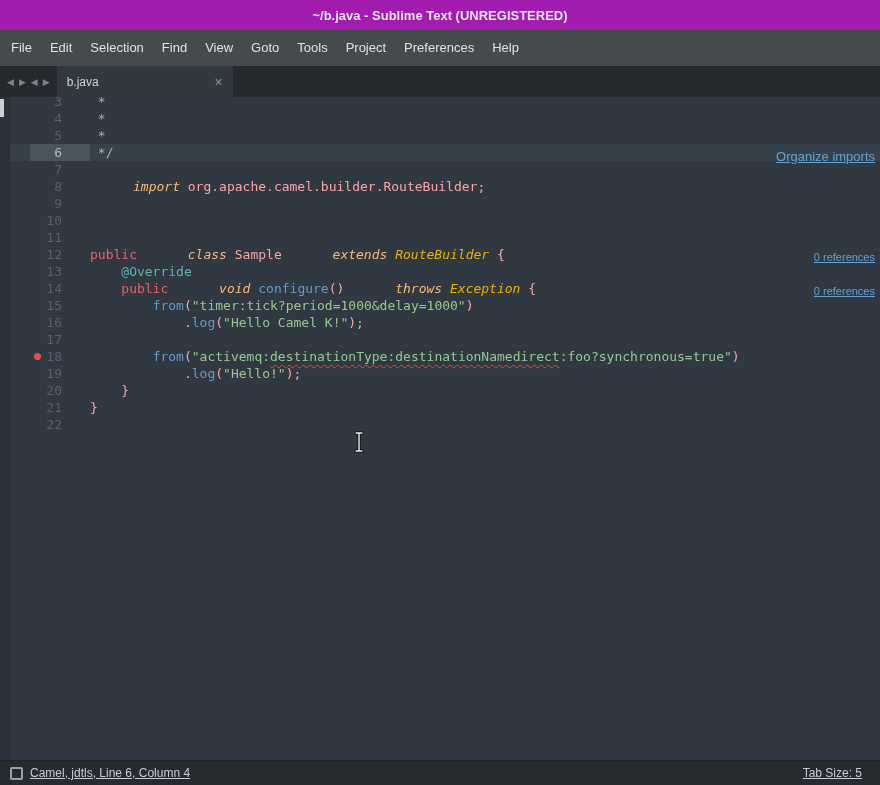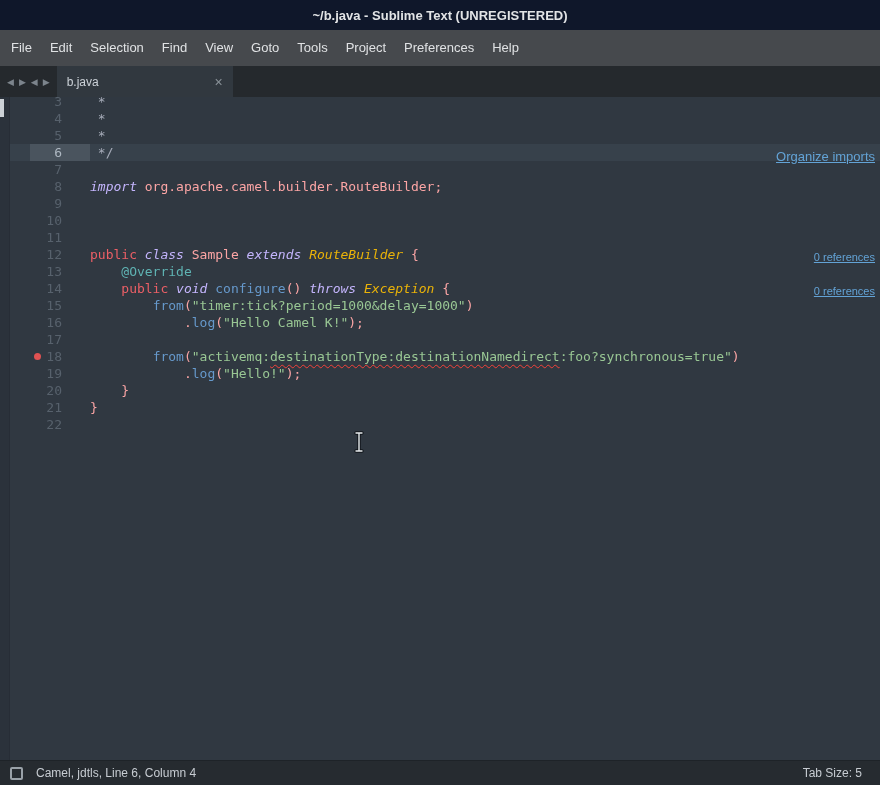--- a/index.html
+++ b/index.html
@@ -1,20 +1,20 @@
 <!DOCTYPE html>
 <html><head>
 <meta charset="utf-8">
 <style>
   * { margin:0; padding:0; box-sizing:border-box; }
   html,body { width:880px; height:785px; overflow:hidden; background:#303841; font-family:"Liberation Sans", sans-serif; }
   .window { width:880px; height:785px; display:flex; flex-direction:column; }
 
   
-  .titlebar { height:30px; background:#0f172a; display:flex; align-items:center; justify-content:center;
+  .titlebar { height:30px; background:#a21caf; display:flex; align-items:center; justify-content:center;
               color:#e2e4e6; font-size:13px; font-weight:bold; flex:none; }
 
   
   .menubar { height:36px; background:#46494d; display:flex; align-items:center; padding-left:2px; flex:none; }
   .menu-item { color:#e0e2e4; font-size:13px; padding:0 9px; line-height:36px; cursor:default; }
 
   
   .tabbar { height:31px; background:#25292d; display:flex; align-items:stretch; flex:none; }
   .tabnav { display:flex; align-items:center; padding:0 7px; gap:5px; }
   .tabnav span { color:#7c848c; font-size:9px; }
@@ -32,41 +32,41 @@
   .row.current { background:#37414b; }
   .gutter { flex:none; width:80px; text-align:right; padding-right:28px; color:#57616c; position:relative; }
   .row.current .gutter { background:linear-gradient(to right, transparent 20px, #4a545e 20px); color:#aeb8c2; }
   .errdot { position:absolute; left:24px; top:5px; width:7px; height:7px; border-radius:50%; background:#e05252; }
   .code { white-space:pre; flex:1; }
 
   
   .df  { color:#fca5a5; }
   .cm  { color:#a6acb9; }
   .kw  { color:#ec5f66; }
-  .kwi { color:#c4b5fd; font-style:italic; }
+  .kwi { color:#fdba74; font-style:italic;margin-left:43px; }
   .fn  { color:#6699cc; }
   .tpi { color:#eab308; font-style:italic; }
   .an  { color:#5fb4b4; }
   .st  { color:#99c794; }
   .sterr { color:#99c794; text-decoration-line:underline; text-decoration-style:wavy;
            text-decoration-color:#f4423a; text-decoration-thickness:1px; text-underline-offset:3px; }
 
   
   .annotations { position:absolute; inset:0; pointer-events:none; }
   .annotation { position:absolute; right:5px; height:17px; display:flex; align-items:center; gap:5px; pointer-events:auto; cursor:pointer;flex-direction:column; }
   .annbar { width:3px; height:13px; background:#55a2e0; }
   .anntxt { color:#63a3d6; font-size:11px; text-decoration:underline; }
   .annotation.lg .anntxt { font-size:13px; }
 
   
   .pointer { position:absolute; left:352px; top:334px; pointer-events:none; }
 
   
   .statusbar { height:25px; background:#262b30; border-top:1px solid #1e2328; display:flex; align-items:center;
-               padding:0 10px; gap:8px; flex:none; color:#c7ccd2; font-size:12px; }
+               padding:0 10px; gap:2px; flex:none; color:#c7ccd2; font-size:12px;text-decoration:underline; }
   .sb-icon { width:13px; height:13px; border:2px solid #99a1a8; border-radius:2px; flex:none; }
   .sb-left { flex:1; padding-left:5px; }
   .sb-right { padding-right:8px; }
 </style>
 </head>
 <body>
 
 <div class="window">
 
   <div class="titlebar">

